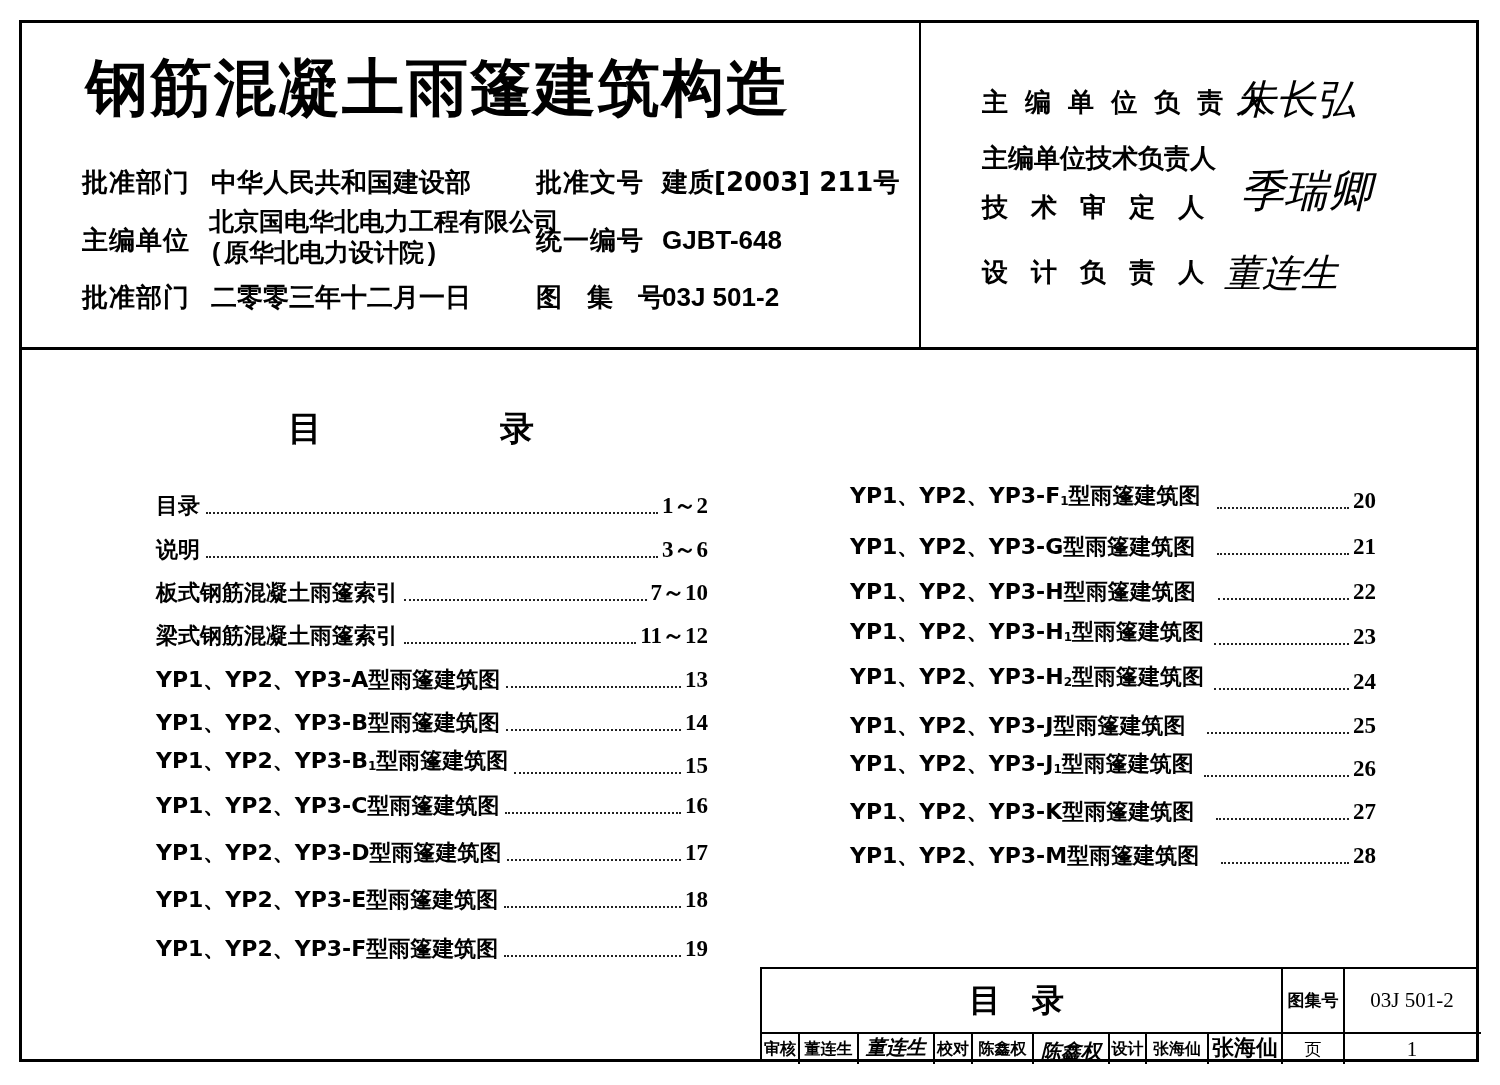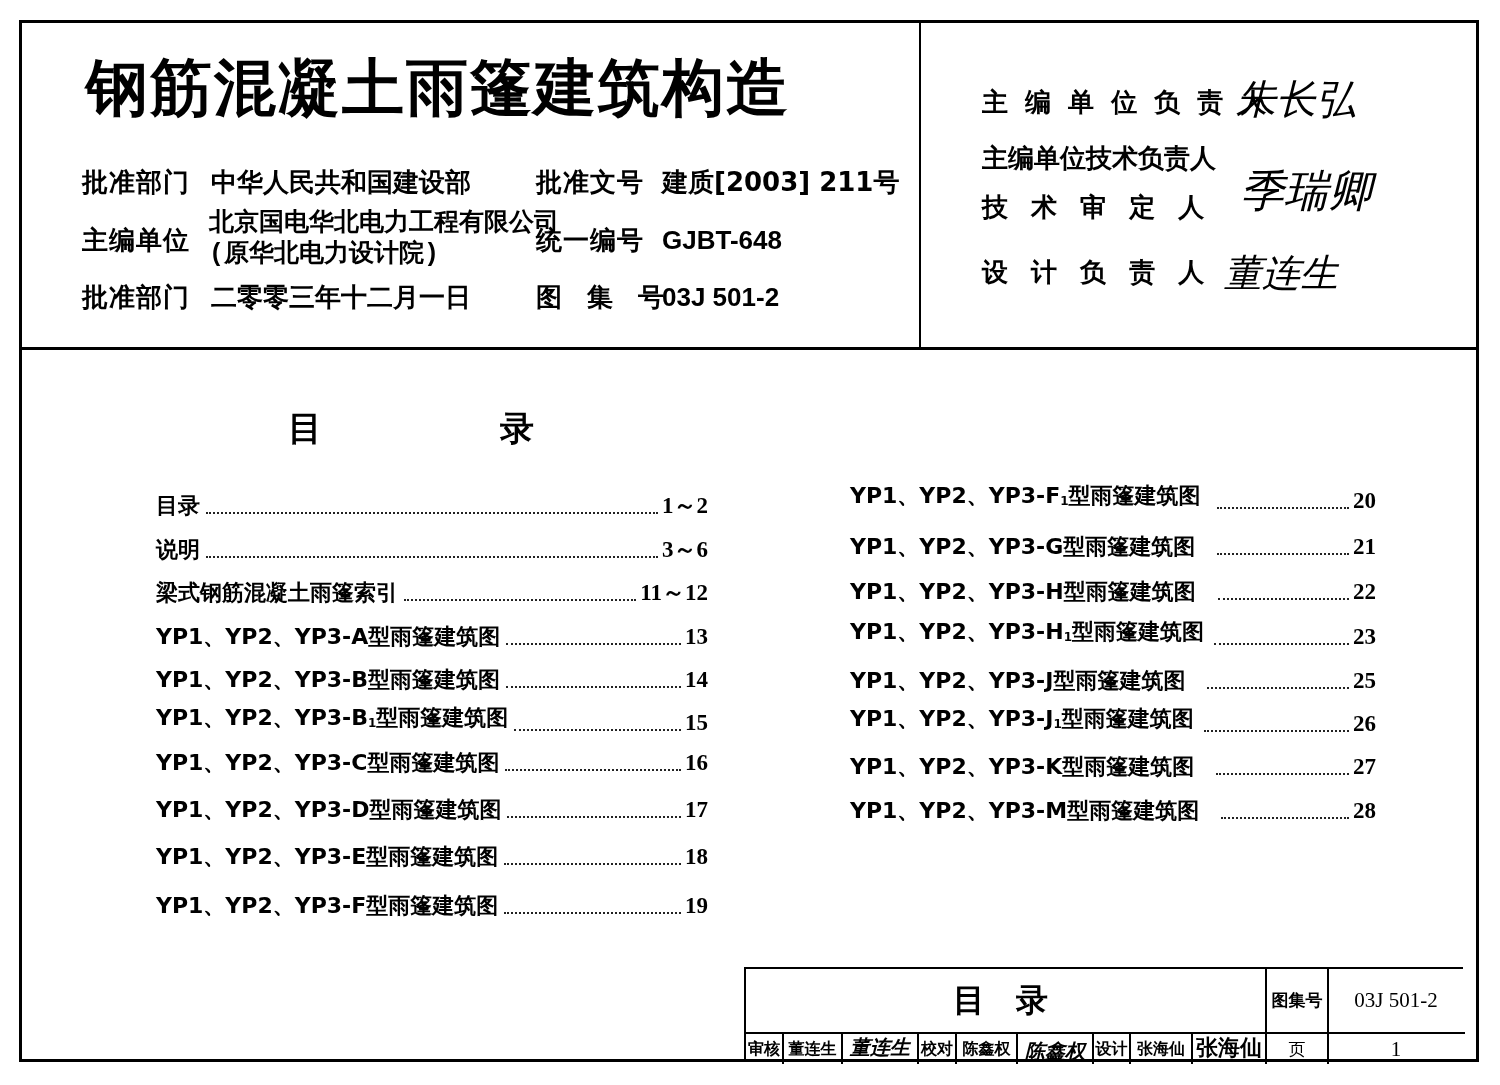--- a/index.html
+++ b/index.html
@@ -22,21 +22,21 @@
 
   .toc-heading { top: 408px; font-size: 34px; font-weight: bold; line-height: 40px; }
 
   .toc-item { display: flex; align-items: flex-end; font-size: 22px; font-weight: bold; line-height: 28px; height: 28px; margin-left: 44px; }
   .toc-item .t { white-space: nowrap; }
   .toc-item .dots { flex: 1; margin: 0 4px 6px 6px; border-bottom: 2px dotted #222; height: 0; }
   .toc-item .p { white-space: nowrap; font-family: "Liberation Serif", serif; font-size: 23px; }
   sub { font-size: 12px; vertical-align: -2px; }
 
   
-  .tb { left: 744px; top: 967px; width: 719px; height: 95px; border-top: 2px solid #000; border-left: 2px solid #000; box-sizing: border-box; }
+  .tb { left: 760px; top: 967px; width: 719px; height: 95px; border-top: 2px solid #000; border-left: 2px solid #000; box-sizing: border-box; }
   .tb-line-h { position: absolute; height: 0; border-top: 2px solid #000; }
   .tb-line-v { position: absolute; width: 0; border-left: 2px solid #000; }
   .tb-cell { position: absolute; display: flex; align-items: center; justify-content: center; white-space: nowrap; font-weight: bold; }
 </style>
 </head>
 <body>
 
 <div class="abs frame"></div>
 <div class="abs hsep"></div>
 <div class="abs vsep"></div>
@@ -81,20 +81,25 @@
     <span class="t">目录</span>
     <span class="dots"></span>
     <span class="p">1～2</span>
   </div>
   <div class="toc-item" style="margin-top:16px;">
     <span class="t">说明</span>
     <span class="dots"></span>
     <span class="p">3～6</span>
   </div>
   <div class="toc-item" style="margin-top:15px;">
+    <span class="t">板式钢筋混凝土雨篷索引</span>
+    <span class="dots"></span>
+    <span class="p">7～10</span>
+  </div>
+  <div class="toc-item" style="margin-top:15px;">
     <span class="t">梁式钢筋混凝土雨篷索引</span>
     <span class="dots"></span>
     <span class="p">11～12</span>
   </div>
   <div class="toc-item" style="margin-top:16px;">
     <span class="t"><span>YP1、YP2、YP3-A</span><span>型雨篷建筑图</span></span>
     <span class="dots"></span>
     <span class="p">13</span>
   </div>
   <div class="toc-item" style="margin-top:15px;">
@@ -142,20 +147,25 @@
   </div>
   <div class="toc-item" style="margin-top:17px;">
     <span class="t"><span>YP1、YP2、YP3-H</span><span>型雨篷建筑图</span></span>
     <span class="dots" style="margin-left:22px;"></span>
     <span class="p">22</span>
   </div>
   <div class="toc-item" style="margin-top:17px;">
     <span class="t"><span>YP1、YP2、YP3-H</span><sub>1</sub><span>型雨篷建筑图</span></span>
     <span class="dots" style="margin-left:10px;"></span>
     <span class="p">23</span>
+  </div>
+  <div class="toc-item" style="margin-top:17px;">
+    <span class="t"><span>YP1、YP2、YP3-H</span><sub>2</sub><span>型雨篷建筑图</span></span>
+    <span class="dots" style="margin-left:10px;"></span>
+    <span class="p">24</span>
   </div>
   <div class="toc-item" style="margin-top:16px;">
     <span class="t"><span>YP1、YP2、YP3-J</span><span>型雨篷建筑图</span></span>
     <span class="dots" style="margin-left:22px;"></span>
     <span class="p">25</span>
   </div>
   <div class="toc-item" style="margin-top:15px;">
     <span class="t"><span>YP1、YP2、YP3-J</span><sub>1</sub><span>型雨篷建筑图</span></span>
     <span class="dots" style="margin-left:10px;"></span>
     <span class="p">26</span>

